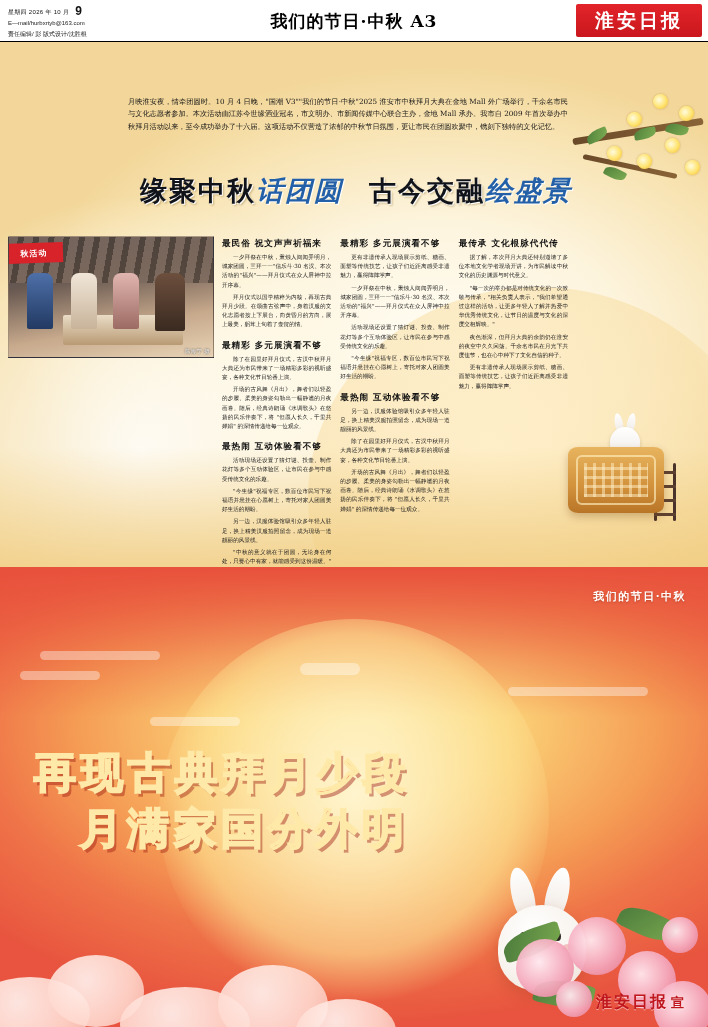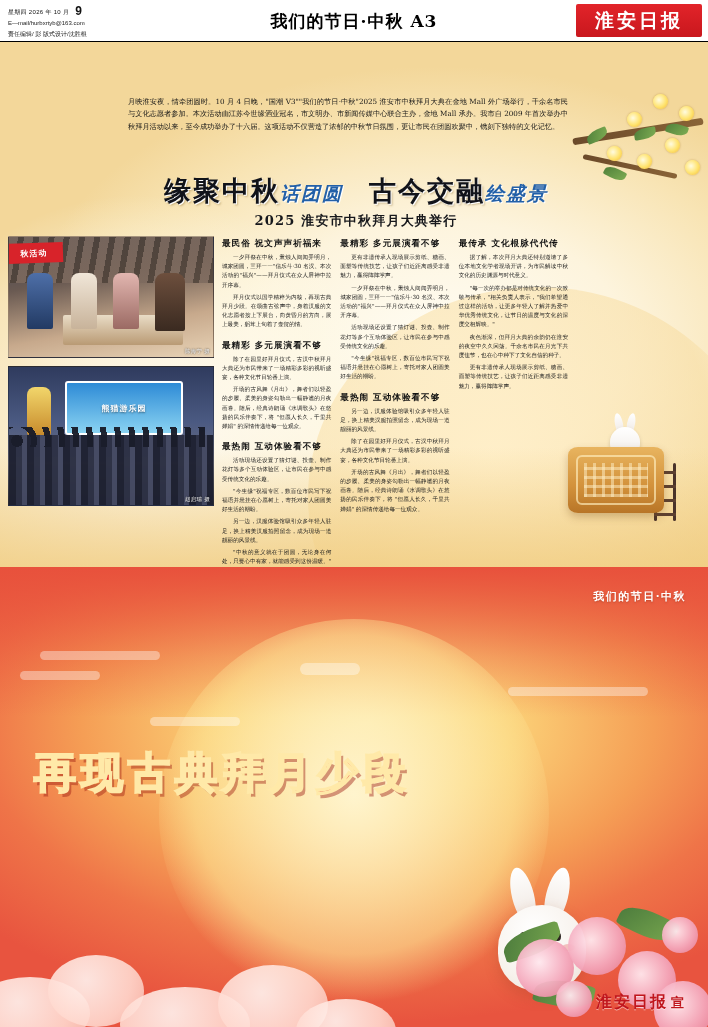--- a/index.html
+++ b/index.html
@@ -122,21 +122,21 @@
   .headline .h-a, .headline .h-c {
     font-family: "DejaVu Serif", serif;
     font-size: 27px;
     font-weight: bold;
     letter-spacing: 2px;
     color: #11131a;
     text-shadow: 1px 1px 0 #fff, 2px 2px 2px rgba(120,90,30,.35);
   }
   .headline .h-b, .headline .h-d {
     font-family: Liberation Serif, serif;
-    font-size: 19px;
+    font-size: 27px;
     font-weight: bold;
     font-style: italic;
     letter-spacing: 2px;
     color: #2360a8;
     text-shadow: 1px 1px 0 #fff;
   }
   .headline .gap { display: inline-block; width: 26px; }
   .subhead {
     position: absolute;
     left: 96px; top: 170px;
@@ -465,39 +465,32 @@
       <div class="lf" style="right:100px; top:58px; transform:rotate(-24deg);"></div>
     </div>
 
     <div class="lead">
       <span>月映淮安夜，情牵团圆时。10 月 4 日晚，"国潮 V3""我们的节日·中秋"2025 淮安市中秋拜月大典在金地 Mall 外广场举行，千余名市民与文化志愿者参加。本次活动由江苏今世缘酒业冠名，市文明办、市新闻传媒中心联合主办，金地 Mall 承办。我市自 2009 年首次举办中秋拜月活动以来，至今成功举办了十六届。这项活动不仅营造了浓郁的中秋节日氛围，更让市民在团圆欢聚中，镌刻下独特的文化记忆。</span>
     </div>
 
     <div class="headline">
       <span class="h-a">缘聚中秋</span><span class="h-b">话团圆</span><span class="gap"></span><span class="h-c">古今交融</span><span class="h-d">绘盛景</span>
     </div>
-    <div class="subhead">2025 淮安市中秋拜月大典举行</div>
 
     <div class="photo" id="photo-top">
       <div class="ceil"></div>
       <div class="banner">秋活动</div>
       <div class="tbl"></div>
       <div class="p1"></div>
       <div class="p2"></div>
       <div class="p3"></div>
       <div class="p4"></div>
       <div class="cap">陈海宁 摄</div>
     </div>
 
-    <div class="photo" id="photo-bottom">
-      <div class="screen">熊猫游乐园</div>
-      <div class="perf"></div>
-      <div class="crowd"></div>
-      <div class="cap">赵启瑞 摄</div>
-    </div>
 
     <div class="cols">
       <div class="col">
         <h3 class="sec-title">最民俗   祝文声声祈福来</h3>
         <p class="para">一夕拜祭在中秋，秉烛人间闻弄明月，城家团圆，三拜一一"信乐斗·30 名汉、本次活动的"福兴"——拜月仪式在众人屏神中拉开序幕。</p>
         <p class="para">拜月仪式以国学精粹为内核，再现古典拜月少段。在颂曲古弦声中，身着汉服的文化志愿者按上下展台，向黄昏月的方向，展上最美，躬茸上旬着了壶贺的情。</p>
         <div class="col-gap"></div>
         <h3 class="sec-title">最精彩   多元展演看不够</h3>
         <p class="para">除了在园里好拜月仪式，古汉中秋拜月大典还为市民带来了一场精彩多彩的视听盛宴，各种文化节目轮番上演。</p>
         <p class="para">开场的古风舞《月出》，舞者们以轻盈的步履、柔美的身姿勾勒出一幅静谧的月夜画卷。随后，经典诗朗诵《水调歌头》在悠扬的民乐伴奏下，将 "但愿人长久，千里共婵娟" 的深情传递给每一位观众。</p>
@@ -555,20 +548,21 @@
     <div class="cloudwisp" style="left:40px; top:84px; width:120px;"></div>
     <div class="cloudwisp" style="left:20px; top:104px; width:80px;"></div>
     <div class="cloudwisp" style="right:60px; top:120px; width:140px;"></div>
     <div class="cloudwisp" style="left:300px; top:96px; width:60px; height:12px;"></div>
     <div class="cloudwisp" style="left:150px; top:150px; width:90px;"></div>
 
     <div class="label">我们的节日·中秋</div>
 
     <div class="poster-title">
       <div class="l1">再现古典拜月少段</div>
+      <div class="l2">月满家国分外明</div>
     </div>
 
     <div class="rabbit-big">
       <div class="ear-l"></div>
       <div class="ear-r"></div>
       <div class="body"></div>
       <div class="eye-l"></div>
       <div class="eye-r"></div>
       <div class="cheek-l"></div>
       <div class="cheek-r"></div>

